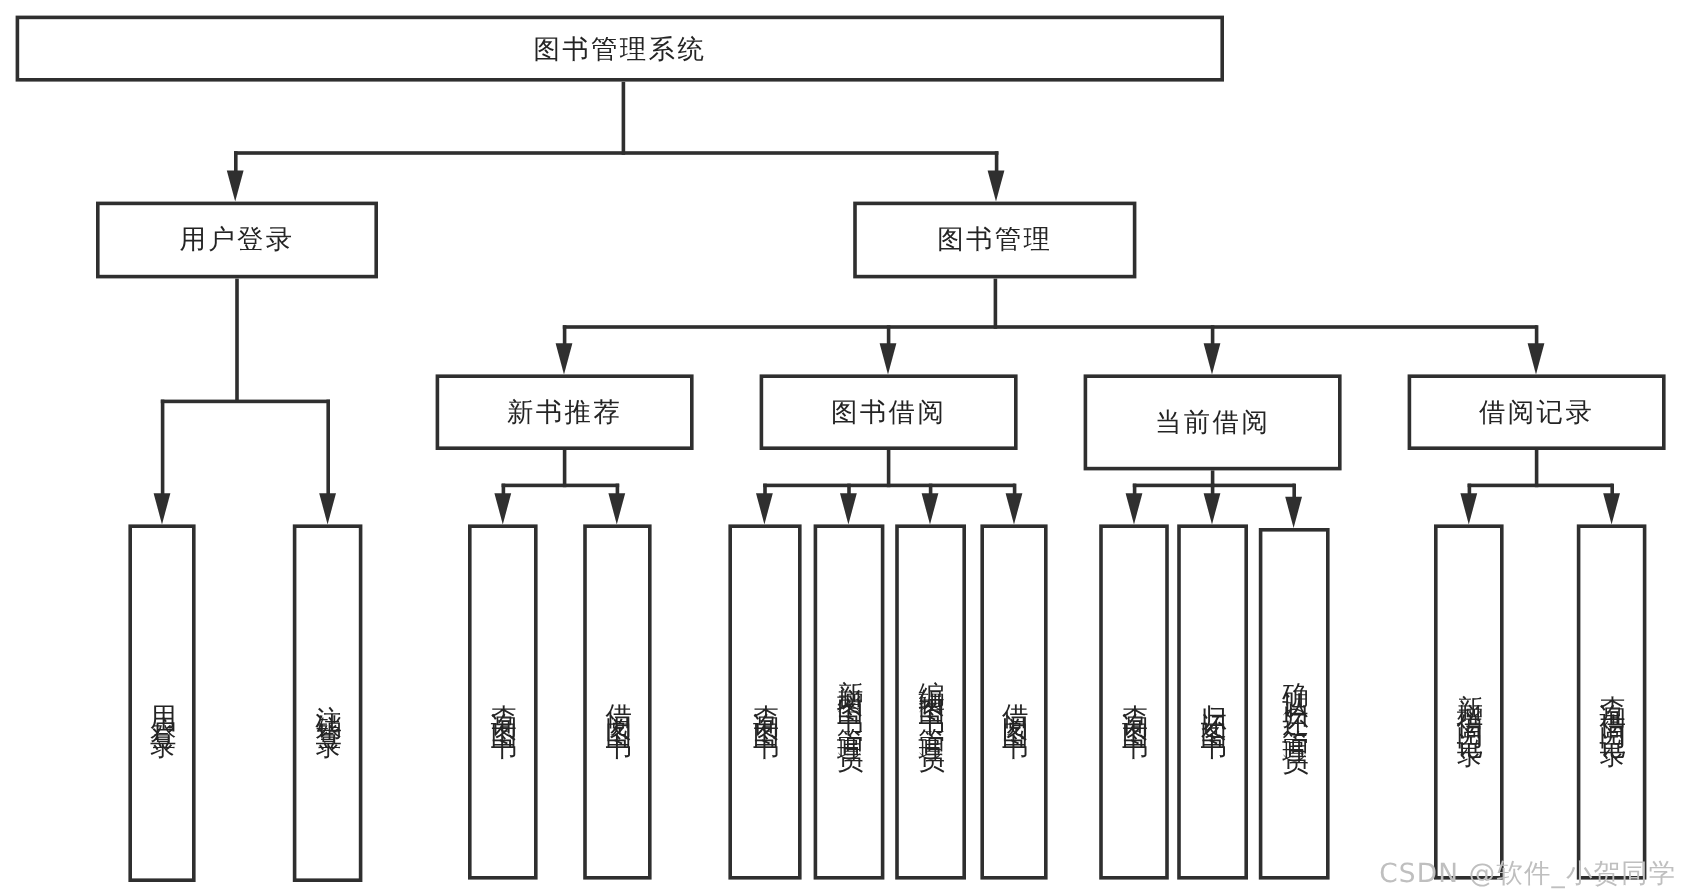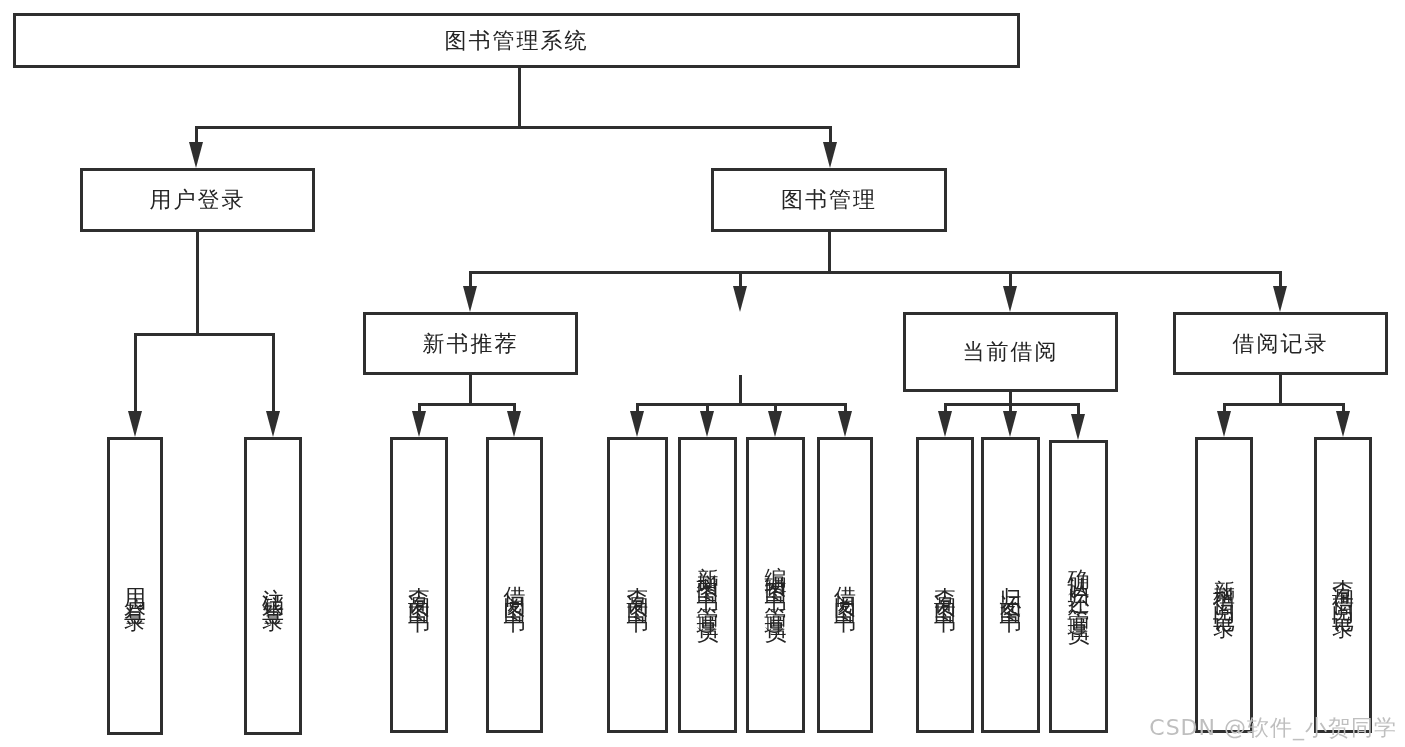--- a/index.html
+++ b/index.html
@@ -85,20 +85,21 @@
 <body>
 
 <div class="canvas">
 
   <div class="box" style="left:13px; top:13px; width:1007px; height:55px;">图书管理系统</div>
 
   <div class="box" style="left:80px; top:168px; width:235px; height:64px;">用户登录</div>
   <div class="box" style="left:363px; top:312px; width:215px; height:63px;">新书推荐</div>
 
   <div class="box" style="left:711px; top:168px; width:236px; height:64px;">图书管理</div>
+  <div class="box" style="left:633px; top:312px; width:215px; height:63px;">图书借阅</div>
   <div class="box" style="left:903px; top:312px; width:215px; height:80px;">当前借阅</div>
   <div class="box" style="left:1173px; top:312px; width:215px; height:63px;">借阅记录</div>
 
   <div class="vbox" style="left:107px; top:437px; width:56px; height:298px;">用户登录</div>
   <div class="vbox" style="left:244px; top:437px; width:58px; height:298px;">注销登录</div>
 
   <div class="vbox" style="left:390px; top:437px; width:58px; height:296px;">查询图书</div>
   <div class="vbox" style="left:486px; top:437px; width:57px; height:296px;">借阅图书</div>
 
   <div class="vbox" style="left:607px; top:437px; width:61px; height:296px;">查询图书</div>

